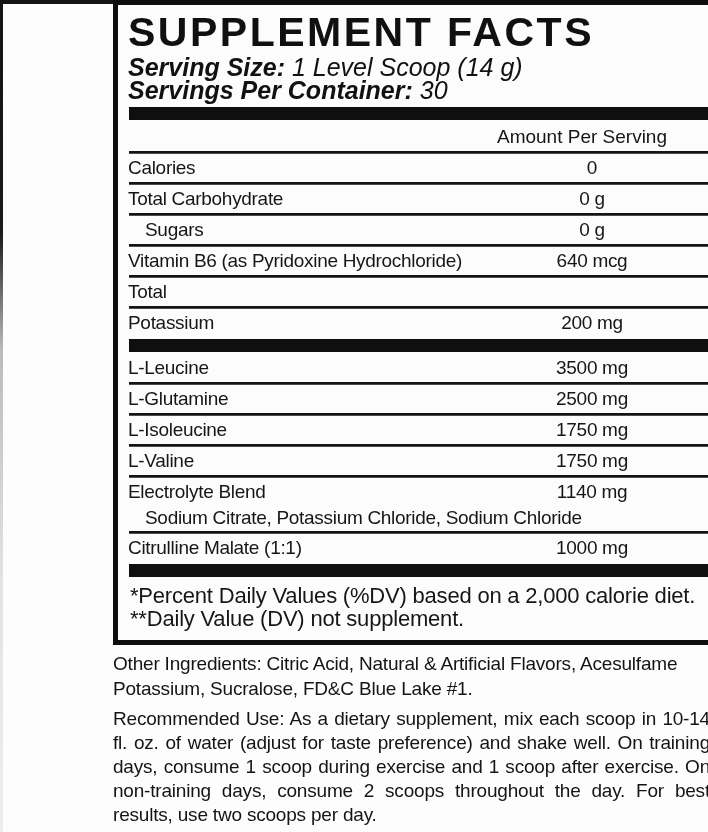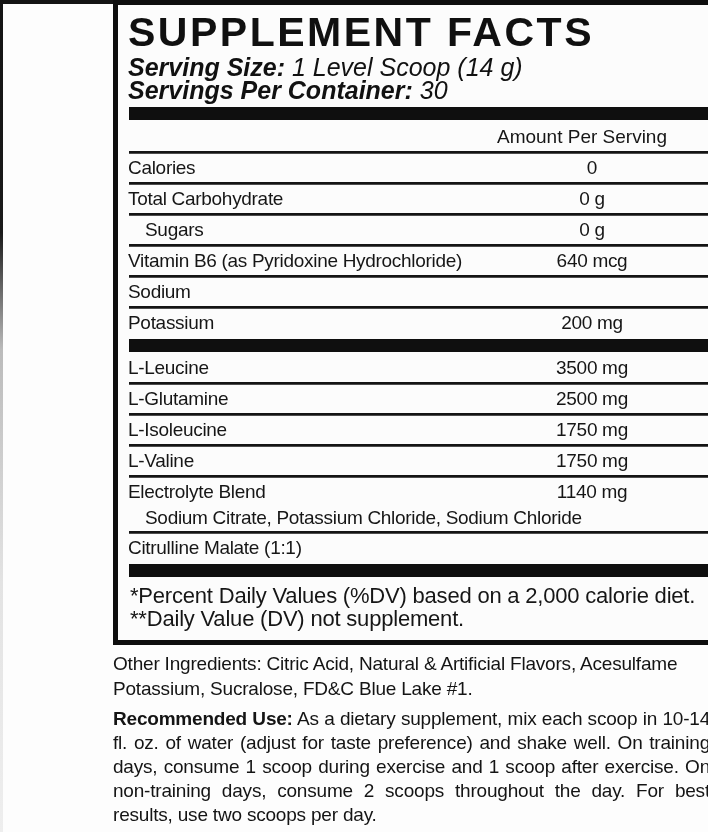--- a/index.html
+++ b/index.html
@@ -58,21 +58,21 @@
   .sup { position: relative; top: -4px; letter-spacing: 1px; }
   .sub { font-size: 19px; letter-spacing: -0.3px; line-height: 23px; padding: 0 0 2px 17px; white-space: nowrap; }
 
   .footnotes { padding: 5px 2px 0; }
   .footnote { font-size: 22px; line-height: 23px; letter-spacing: -0.2px; }
 
   
   .below { position: absolute; left: 113px; top: 651px; width: 597px; }
   .para { font-size: 19px; line-height: 25px; letter-spacing: -0.2px; color: #141414; }
   .para.ru { margin-top: 6px; line-height: 24px; text-align: justify; }
-  .para .plbl { font-weight: bold; }
+  .para .plbl { font-weight: normal; }
 </style>
 </head>
 <body>
 
 <div class="adj-top"></div>
 <div class="adj-left"></div>
 
 <div class="facts-box">
   <div class="title">SUPPLEMENT FACTS</div>
 
@@ -122,21 +122,21 @@
   <div class="rowwrap">
     <div class="row">
       <span class="name">Vitamin B6 (as Pyridoxine Hydrochloride)</span>
       <span class="amt">640 mcg</span>
       <span class="dv">32%</span>
     </div>
   </div>
 <div class="sep"></div>
   <div class="rowwrap">
     <div class="row">
-      <span class="name">Sodium</span>
+      <span class="name">Total</span>
       <span class="dv">9%</span>
     </div>
   </div>
 <div class="sep"></div>
   <div class="rowwrap">
     <div class="row">
       <span class="name">Potassium</span>
       <span class="amt">200 mg</span>
       <span class="dv">6%</span>
     </div>
@@ -179,20 +179,21 @@
       <span class="name">Electrolyte Blend</span>
       <span class="amt">1140 mg</span>
       <span class="dv"><span class="sup">**</span></span>
     </div>
   <div class="sub">Sodium Citrate, Potassium Chloride, Sodium Chloride</div>
       </div>
 <div class="sep"></div>
   <div class="rowwrap">
     <div class="row">
       <span class="name">Citrulline Malate (1:1)</span>
+      <span class="amt">1000 mg</span>
       <span class="dv"><span class="sup">**</span></span>
     </div>
   </div>
 <div class="bar"></div>
     </div>
 
   <div class="footnotes">
     <div class="footnote">*Percent Daily Values (%DV) based on a 2,000 calorie diet.</div>
     <div class="footnote">**Daily Value (DV) not supplement.</div>
   </div>

